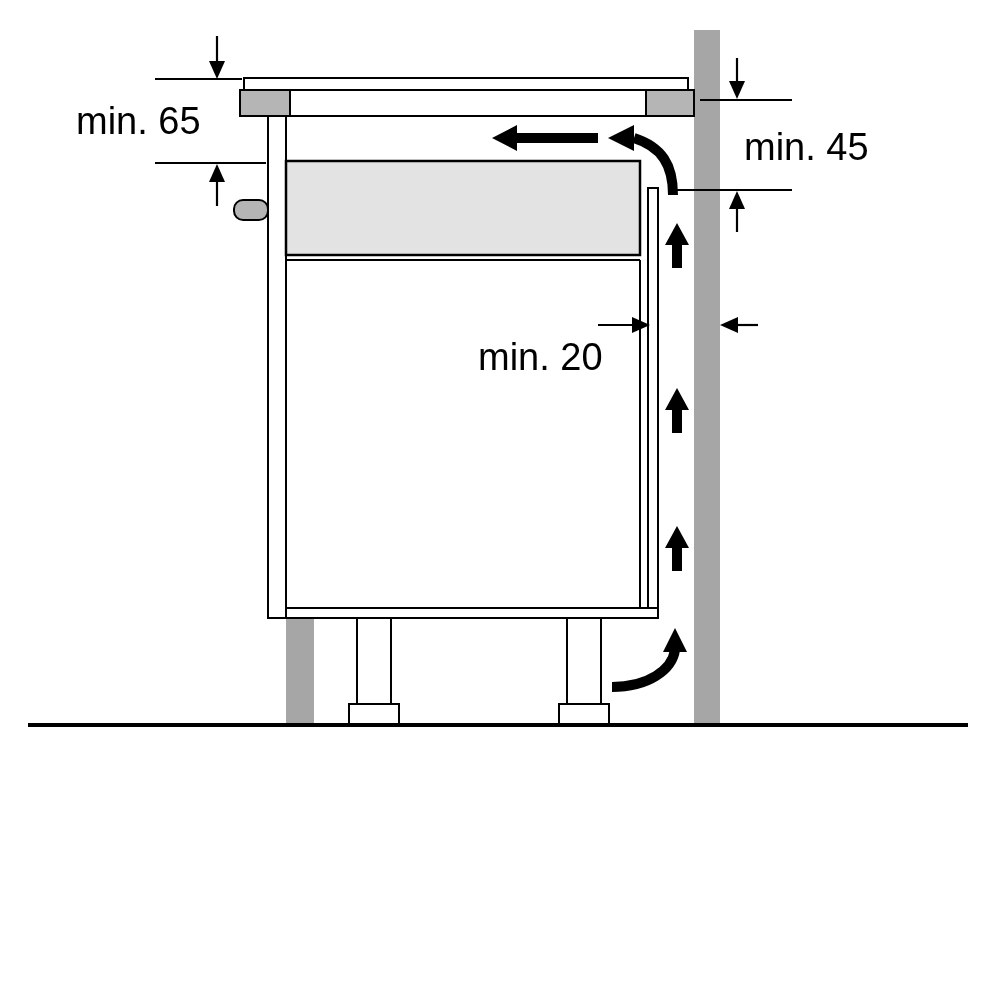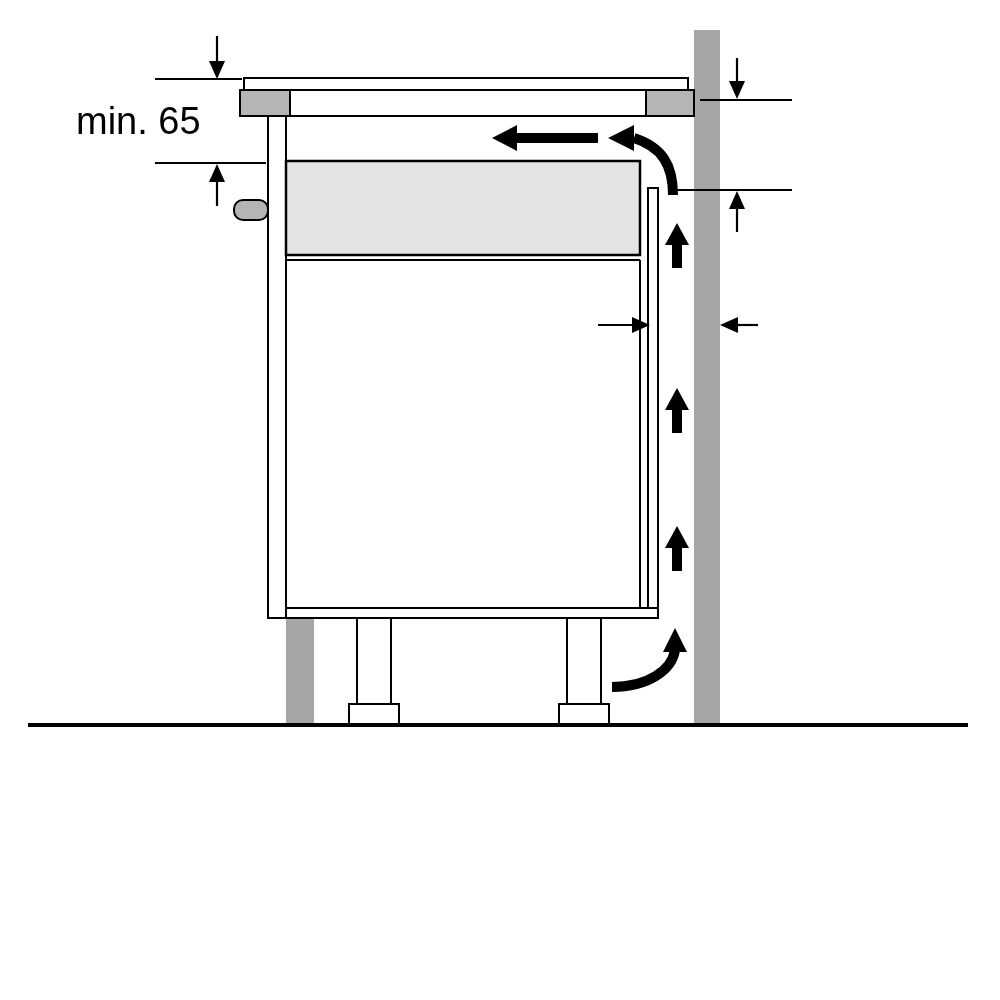--- a/index.html
+++ b/index.html
@@ -112,16 +112,18 @@
     <g>
       <path d="M612,687 C648,687 672,670 675,650" class="flow-curve"></path>
       <polygon points="675,628 663,652 687,652" class="flow"></polygon>
     </g>
 
     <line x1="28" y1="725" x2="968" y2="725" class="floor"></line>
   </svg>
 
   <div class="label dim-label" style="left:76px;top:100px;">min. 65</div>
 
+  <div class="label dim-label" style="left:744px;top:126px;">min. 45</div>
 
+  <div class="label dim-label" style="left:478px;top:336px;">min. 20</div>
 
 
 </div>
 
 </body></html>

